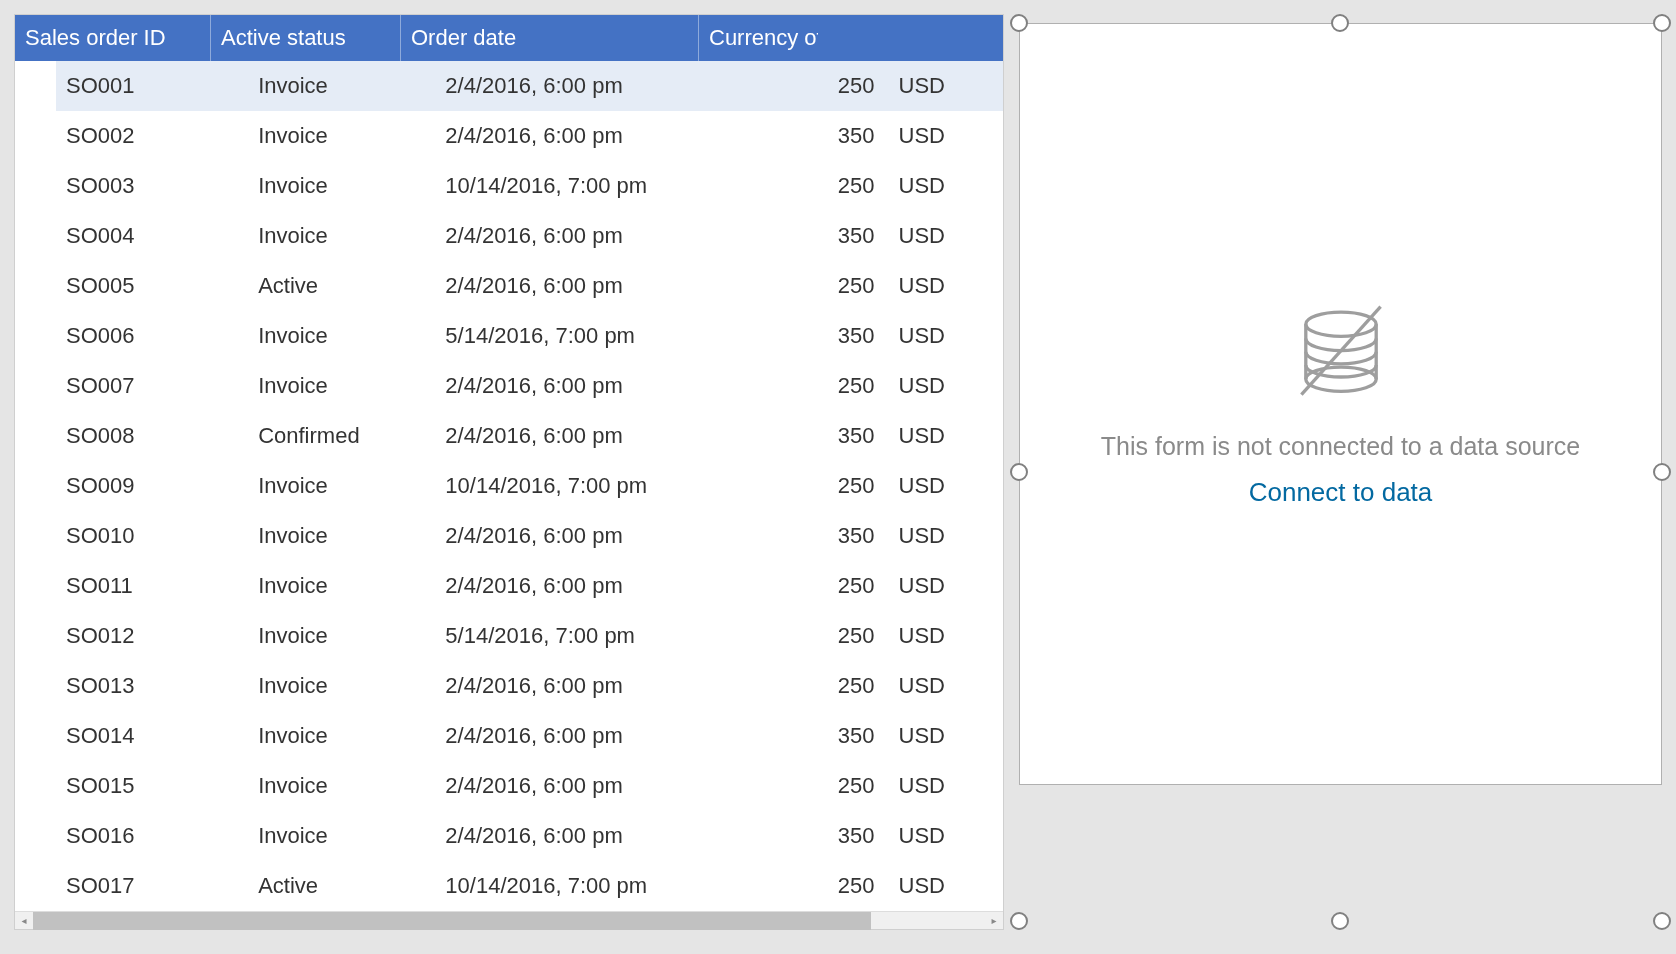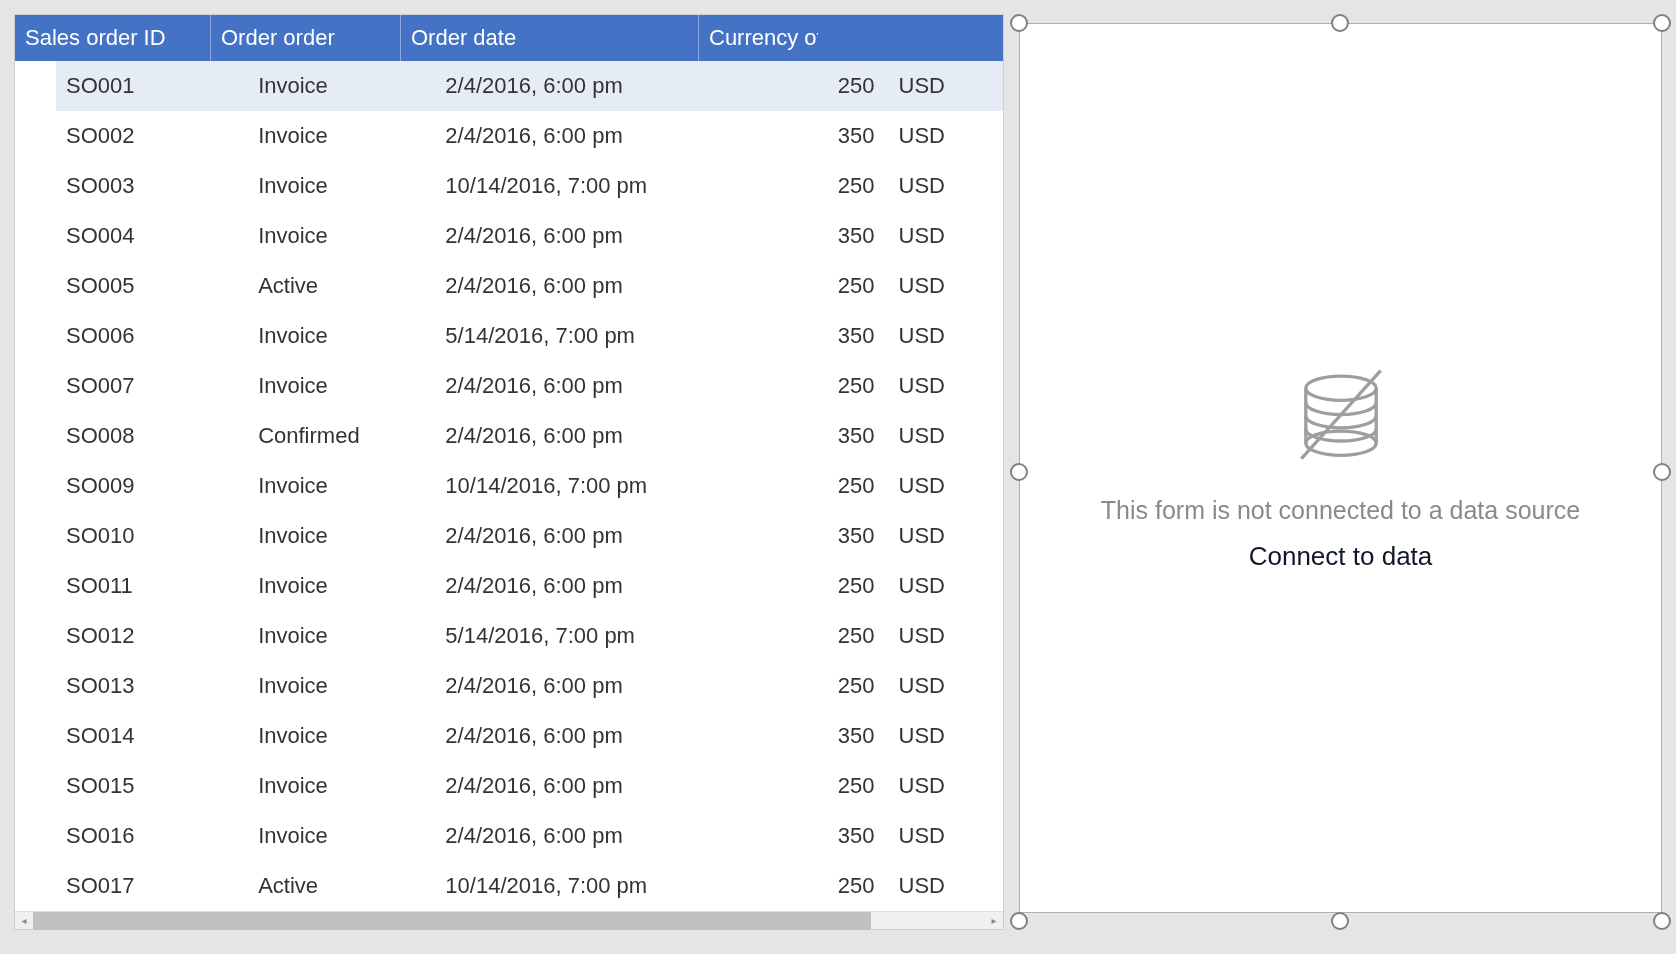--- a/index.html
+++ b/index.html
@@ -102,21 +102,21 @@
   .hscroll .hthumb {
     position: absolute; top:0; left:0; height:100%; width: 88%; background:#c1c1c1;
   }
 
   
   .form-pane {
     position: absolute;
     left: 1019px;
     top: 23px;
     width: 643px;
-    height: 890px;
+    height: 762px;
     background: #ffffff;
     border: 1px solid #b0b0b0;
   }
   .handle {
     position: absolute;
     width: 18px; height: 18px;
     background: #ffffff;
     border: 2px solid #808080;
     border-radius: 50%;
   }
@@ -127,38 +127,38 @@
     flex-direction: column;
     align-items: center;
     justify-content: center;
     gap: 16px;
   }
   .form-msg {
     color: #8a8a8a;
     font-size: 25px;
   }
   .form-link {
-    color: #0f172a;
+    color: #0369a1;
     font-size: 26px;
     cursor: pointer;
   }
   .db-icon {
     width: 110px; height: 110px;
     margin-bottom: 6px;
   }
 </style>
 </head>
 <body>
 
 <div class="canvas">
 
   <div class="data-grid">
     <div class="grid-header">
       <div class="hcell col-id">Sales order ID</div>
-      <div class="hcell col-stat">Order order</div>
+      <div class="hcell col-stat">Active status</div>
       <div class="hcell col-date">Order date</div>
       <div class="hcell col-cur">Currency of T</div>
     </div>
     <div class="grid-body" id="grid-body">
         <div class="row selected">
           <div class="cell col-id">SO001</div>
           <div class="cell col-stat">Invoice</div>
           <div class="cell col-date">2/4/2016, 6:00 pm</div>
           <div class="cell col-amt">250</div>
           <div class="cell col-cur">USD</div>

